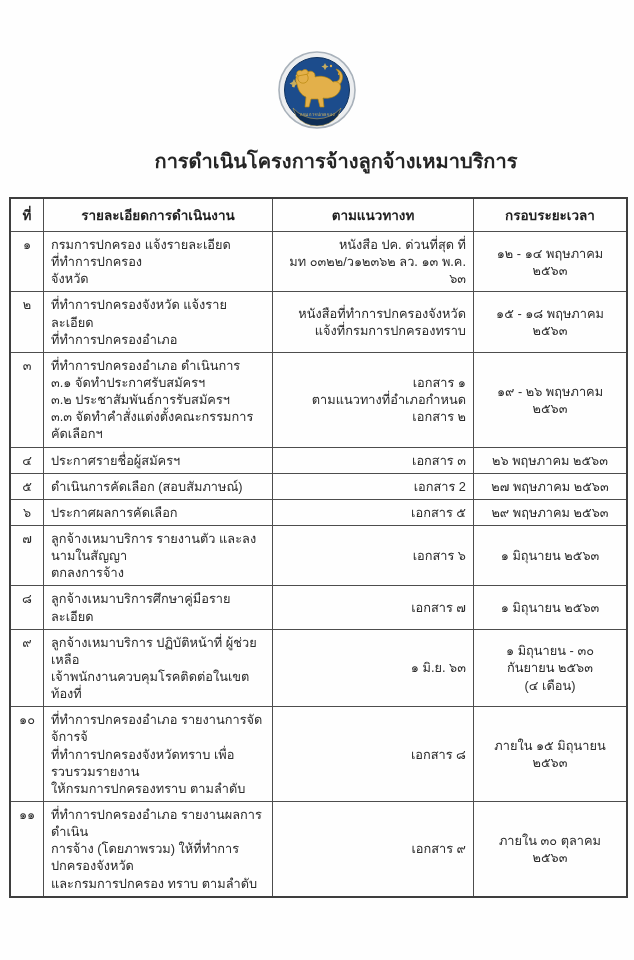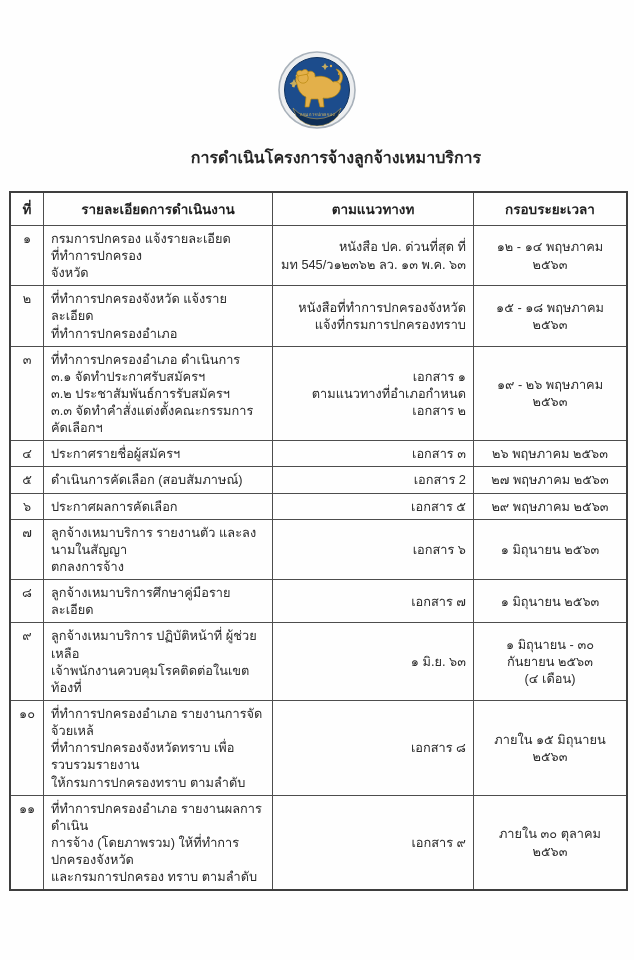--- a/index.html
+++ b/index.html
@@ -3,21 +3,21 @@
 <meta charset="utf-8">
 <style>
   html,body { margin:0; padding:0; background:#ffffff; }
   .page {
     position:relative; width:634px; height:960px; background:#fefefe;
     font-family:"Liberation Sans","DejaVu Sans",sans-serif; color:#2b2b2b;
     overflow:hidden;
   }
   .logo-wrap { width:80px; margin:50px auto 12px auto; }
   .title-block { text-align:center; font-weight:bold; color:#252525; }
-  .title-line { font-size:16px; line-height:1.55;padding-left:38px; }
+  .title-line { font-size:20px; line-height:1.55;padding-left:38px; }
   .doc-table {
     border-collapse:collapse; table-layout:fixed;
     width:604px; margin:20px 0 0 9px;
     border:2px solid #3e3e3e;
   }
   .doc-table th, .doc-table td { border:1px solid #4d4d4d; }
   .doc-table th {
     font-size:13.5px; font-weight:bold; padding:5px 2px; color:#1e1e1e;
     text-align:center; background:#fefefe;
   }
@@ -73,21 +73,21 @@
         <tr>
           <td class="col-no">
             <div>๑</div>
           </td>
           <td class="col-detail">
             <div>กรมการปกครอง แจ้งรายละเอียดที่ทำการปกครอง</div>
             <div>จังหวัด</div>
           </td>
           <td class="col-attach">
             <div>หนังสือ ปค. ด่วนที่สุด ที่</div>
-            <div>มท 545/ว๑๒๓๖๒ ลว. ๑๓ พ.ค. ๖๓</div>
+            <div>มท ๐๓๒๒/ว๑๒๓๖๒ ลว. ๑๓ พ.ค. ๖๓</div>
           </td>
           <td class="col-time">
             <div>๑๒ - ๑๔ พฤษภาคม ๒๕๖๓</div>
           </td>
         </tr>
         <tr>
           <td class="col-no">
             <div>๒</div>
           </td>
           <td class="col-detail">
@@ -206,21 +206,21 @@
           <td class="col-time">
             <div>๑ มิถุนายน - ๓๐ กันยายน ๒๕๖๓</div>
             <div>(๔ เดือน)</div>
           </td>
         </tr>
         <tr>
           <td class="col-no">
             <div>๑๐</div>
           </td>
           <td class="col-detail">
-            <div>ที่ทำการปกครองอำเภอ รายงานการจัดจ้วยเหล้</div>
+            <div>ที่ทำการปกครองอำเภอ รายงานการจัดจ้การจ้</div>
             <div>ที่ทำการปกครองจังหวัดทราบ เพื่อรวบรวมรายงาน</div>
             <div>ให้กรมการปกครองทราบ ตามลำดับ</div>
           </td>
           <td class="col-attach">
             <div>เอกสาร ๘</div>
           </td>
           <td class="col-time">
             <div>ภายใน ๑๕ มิถุนายน ๒๕๖๓</div>
           </td>
         </tr>

